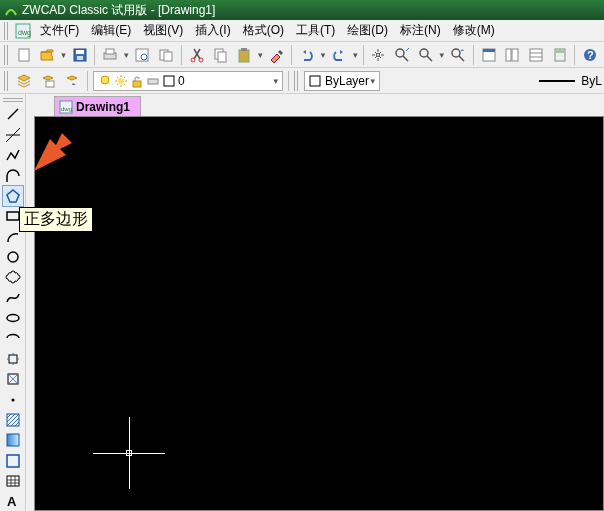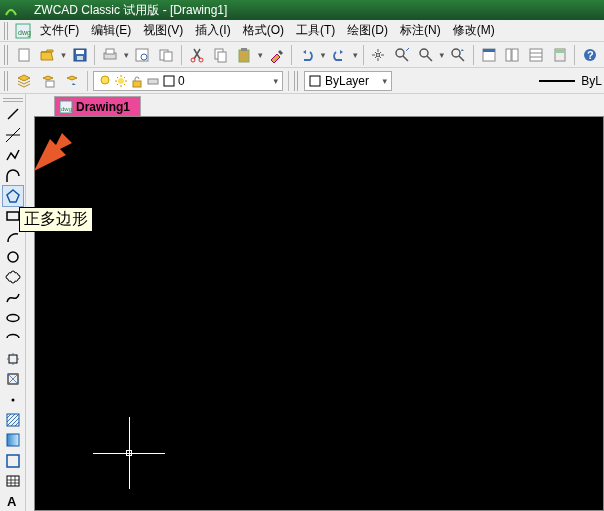--- a/index.html
+++ b/index.html
@@ -1,38 +1,38 @@
 <!DOCTYPE html>
 <html><head>
 <meta charset="utf-8">
 <style>
   * { margin: 0; padding: 0; box-sizing: border-box; font-family: "Microsoft YaHei", "SimSun", Arial, sans-serif; }
   body { width: 604px; height: 511px; overflow: hidden; background: #f0f0f0; position: relative; }
-  .titlebar { height: 20px; background: linear-gradient(#2a7d3a, #1a5028); color: #fff; display: flex; align-items: center; padding: 0 4px; font-size: 12px; gap: 12px; }
+  .titlebar { height: 20px; background: linear-gradient(#2a7d3a, #1a5028); color: #fff; display: flex; align-items: center; padding: 0 4px; font-size: 12px; }
   .titlebar .tlogo { width:14px; height:14px; margin-right:4px; display:inline-flex; align-items:center; justify-content:center;}
   .menubar { height: 22px; background: #f0f0f0; display: flex; align-items: center; padding: 0 2px; font-size: 12px; border-bottom:1px solid #d0d0d0;}
   .menubar .grip { width:6px; height:18px; margin:0 2px; background:repeating-linear-gradient(90deg,#aaa 0 1px,transparent 1px 3px);}
   .menubar .mitem { padding: 2px 6px; cursor: default; white-space:nowrap;}
   .toolbar { height: 26px; background: #f0f0f0; display: flex; align-items: center; padding: 0 2px; border-bottom:1px solid #d0d0d0; }
   .toolbar .grip { width:6px; height:20px; margin:0 2px; background:repeating-linear-gradient(90deg,#aaa 0 1px,transparent 1px 3px);}
   .tbtn { width:22px; height:22px; display:inline-flex; align-items:center; justify-content:center; margin:0 1px; border:1px solid transparent; border-radius:2px;}
   .sep { width:1px; height:20px; background:#bbb; margin:0 3px;}
   .drop { padding:0 2px; font-size:9px; color:#555;}
   .combo { height:20px; border:1px solid #aaa; background:#fff; display:inline-flex; align-items:center; font-size:12px; padding:0 4px; margin:0 2px;}
   .combo .caret{margin-left:4px;font-size:9px;color:#555;}
   .row2 .combo.layer{width:190px;}
-  .row2 .combo.bylayer{width:88px;}
+  .row2 .combo.bylayer{width:76px;}
   .workarea { position:absolute; top:94px; left:0; right:0; bottom:0; display:flex; }
   .lefttools { width:26px; background:#f0f0f0; border-right:1px solid #ccc; display:flex; flex-direction:column; align-items:center; padding-top:2px;}
   .lefttools .ltgrip{width:20px;height:6px;background:repeating-linear-gradient(0deg,#aaa 0 1px,transparent 1px 3px);margin-bottom:2px;}
   .ltbtn{width:22px;height:22px;display:flex;align-items:center;justify-content:center;margin:0 0 -1px 0;border:1px solid transparent;}
   .ltbtn.sel{border:1px solid #7da2ce;background:#dbe8f8;}
   .canvaswrap{flex:1;display:flex;flex-direction:column;margin-left:8px;}
   .tabrow{height:22px;display:flex;align-items:flex-end;padding-left:20px;}
-  .doctab{height:20px;background:#ec4899;border:1px solid #aaa;border-bottom:none;font-size:12px;padding:1px 10px 0 4px;display:inline-flex;align-items:center;}
+  .doctab{height:20px;background:#f0abfc;border:1px solid #aaa;border-bottom:none;font-size:12px;padding:1px 10px 0 4px;display:inline-flex;align-items:center;}
   .doctab .dicon{width:14px;height:14px;margin-right:3px;display:inline-flex;align-items:center;justify-content:center;}
   .canvas{flex:1;background:#000;position:relative;border:1px solid #888;}
   .cursor-v{position:absolute;background:#fff;width:1px;height:72px;left:94px;top:300px;}
   .cursor-h{position:absolute;background:#fff;height:1px;width:72px;left:58px;top:336px;}
   .cursor-box{position:absolute;width:6px;height:6px;border:1px solid #fff;left:91px;top:333px;}
   .arrow-annotation{position:absolute;left:30px;top:125px;pointer-events:none;}
   .tooltip{position:absolute;left:19px;top:207px;background:#ffffe1;border:1px solid #000;font-size:16px;padding:1px 4px;}
   svg{display:block;}
 </style>
 </head>

